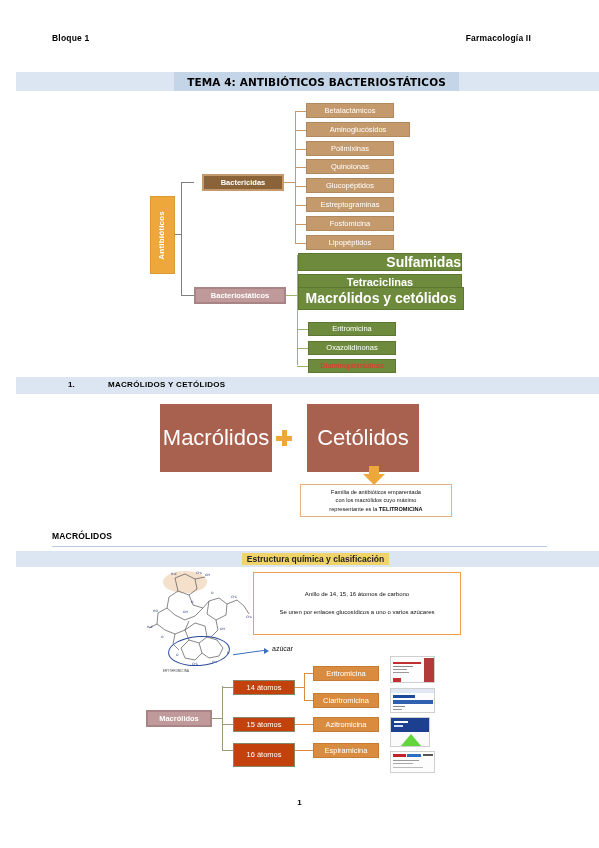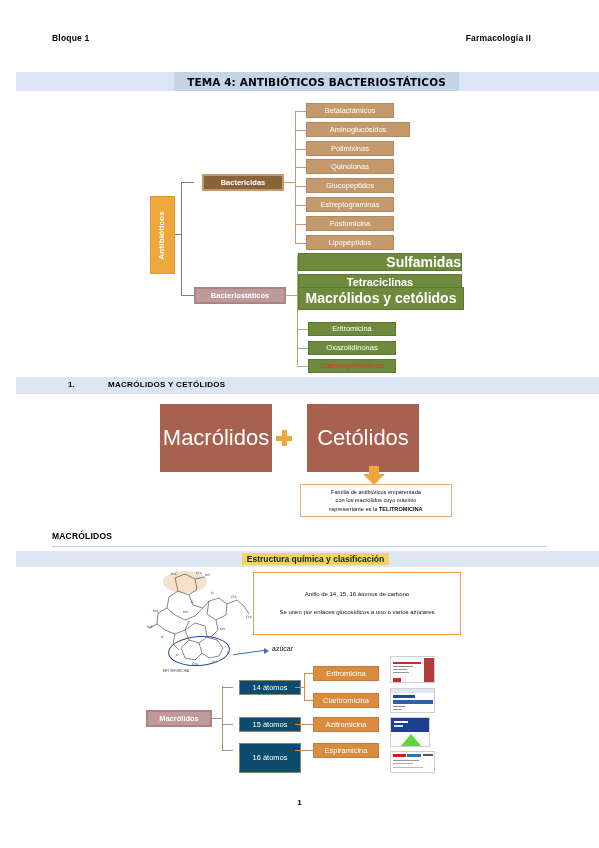--- a/index.html
+++ b/index.html
@@ -54,21 +54,21 @@
       font-family:"Liberation Sans", sans-serif;
       line-height:1.05;
       white-space:nowrap;
   }
   .tan   { background:#c49a6c; border:1px solid #b08a5e; font-size:7.5px; }
   .brown { background:#8a6339; border:2px solid #c49a6c; font-size:7.5px; font-weight:700; }
   .rose  { background:#c09a9a; border:2px solid #a98484; font-size:7.5px; font-weight:700; }
   .orange{ background:#eda73a; border:1px solid #d99a32; }
   .green { background:#6e8b3d; border:1px solid #5d7733; font-size:7.5px; }
   .green-b { background:#6e8b3d; border:1px solid #5d7733; font-weight:700; }
-  .olive { background:#0c4a6e; border:1px solid #87876a; font-size:7.5px;margin-left:6px; }
+  .olive { background:#c2410c; border:1px solid #87876a; font-size:7.5px; }
   .orange2 { background:#d98c3f; border:1px solid #c47d36; font-size:7.5px; }
   .maroon{ background:#a8604f; font-size:22px; color:#fff; }
   .redtxt { color:#e8322a; }
 
   .vlabel { writing-mode:vertical-rl; transform:rotate(180deg);
             font-size:8px; font-weight:700; letter-spacing:.2px; }
 
   
   .ln { position:absolute; background:#7f7f7f; }
   .ln.tanc   { background:#c49a6c; }
@@ -351,21 +351,21 @@
   <div class="ln olivec" style="left:222px;top:724px;width:11px;height:1px;"></div>
   <div class="node olive" style="left:233px;top:717px;width:62px;height:15px;">
     <span>15 átomos</span>
     </div>
   <div class="ln orangec" style="left:295px;top:724px;width:18px;height:1px;"></div>
   <div class="node orange2" style="left:313px;top:717px;width:66px;height:15px;">
     <span>Azitromicina</span>
     </div>
 
   <div class="ln olivec" style="left:222px;top:750px;width:11px;height:1px;"></div>
-  <div class="node olive" style="left:233px;top:743px;width:62px;height:30px;">
+  <div class="node olive" style="left:233px;top:743px;width:62px;height:24px;">
     <span>16 átomos</span>
     </div>
   <div class="ln orangec" style="left:295px;top:750px;width:18px;height:1px;"></div>
   <div class="node orange2" style="left:313px;top:743px;width:66px;height:15px;">
     <span>Espiramicina</span>
     </div>
 
   <div class="photo" style="left:390px;top:656px;width:45px;height:27px;">
     <div class="bar" style="left:0;top:0;width:45px;height:27px;background:#fdfdfd;"></div>
     <div class="bar" style="left:33px;top:1px;width:11px;height:25px;background:#b33a3a;"></div>

